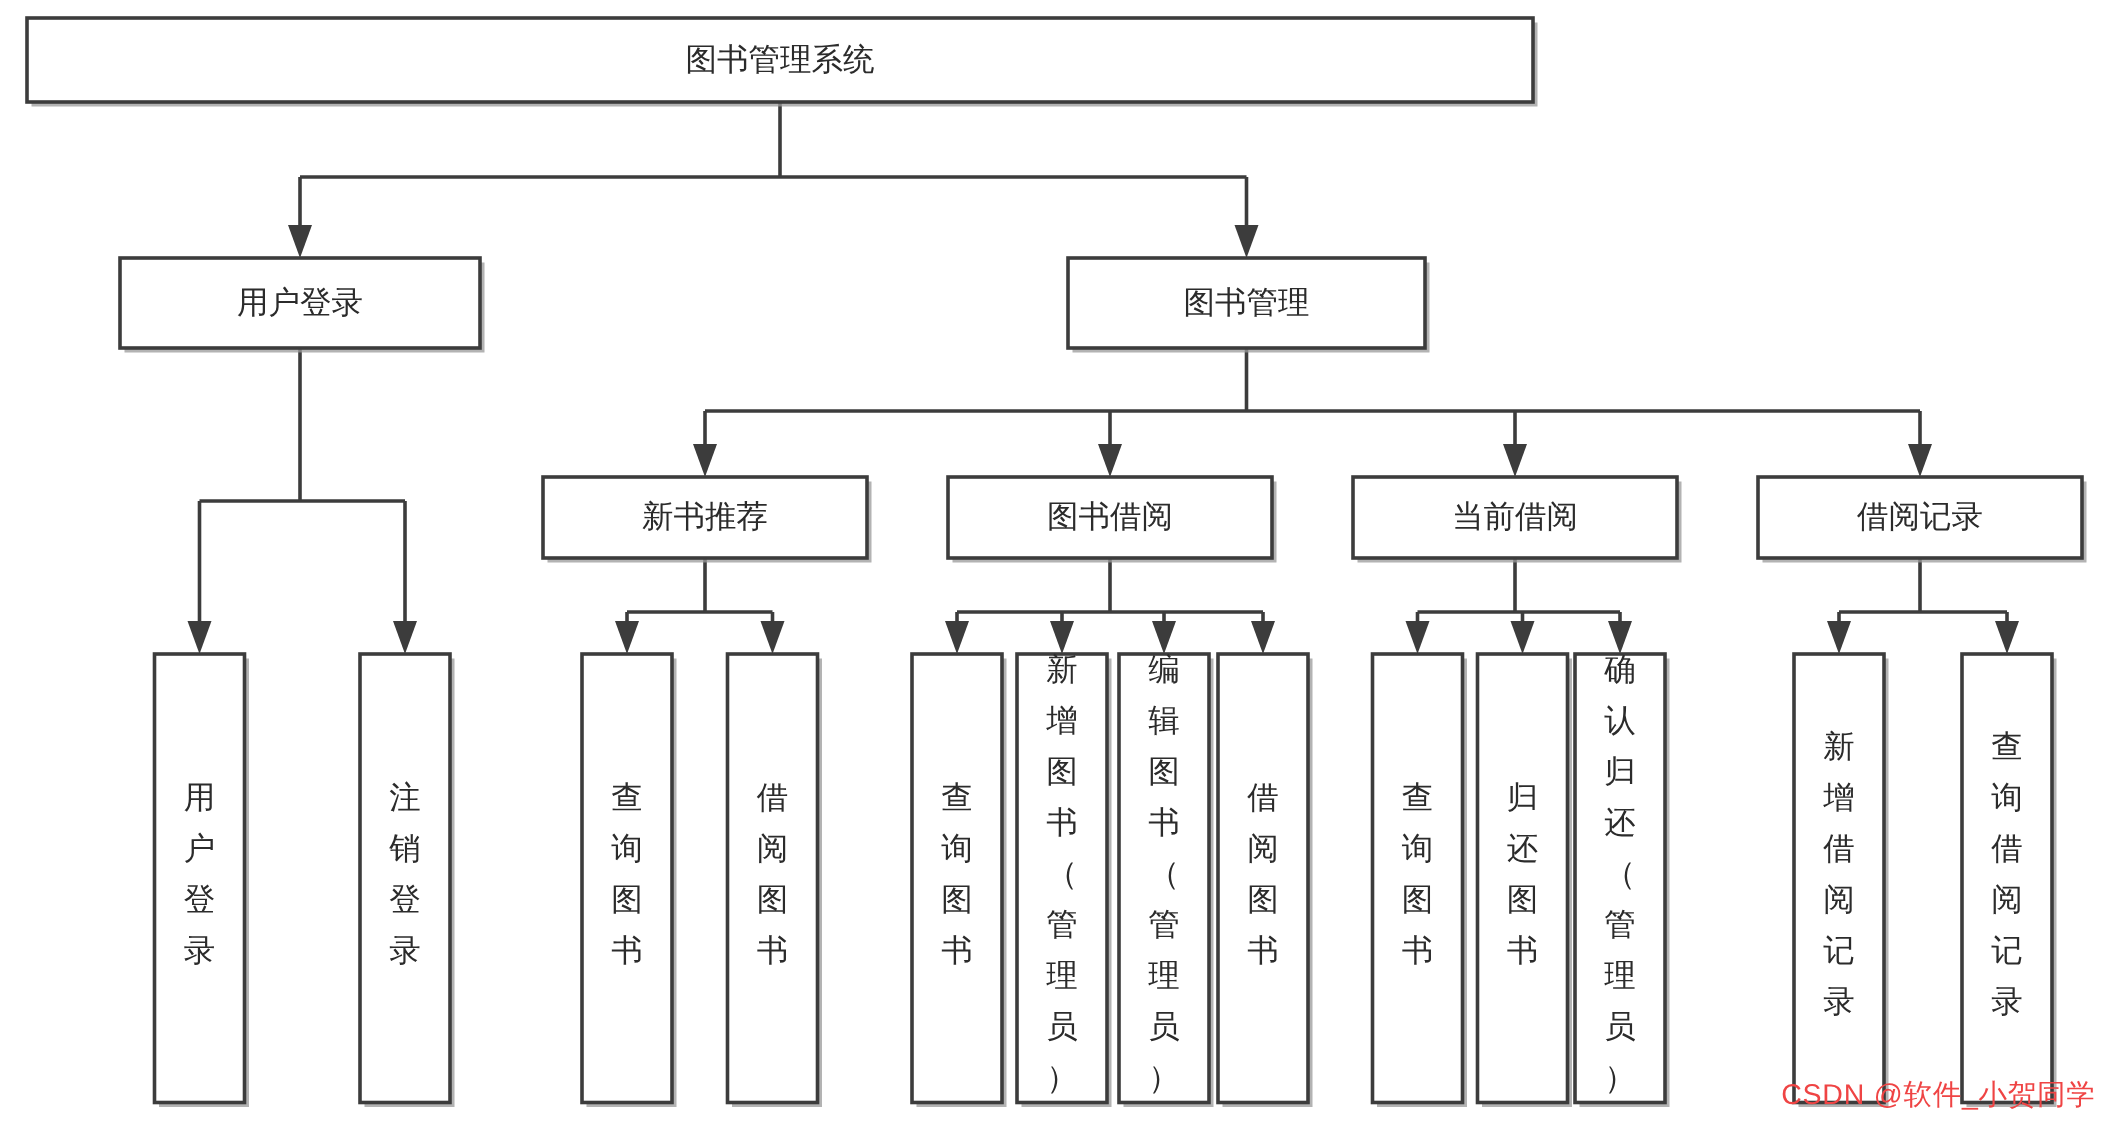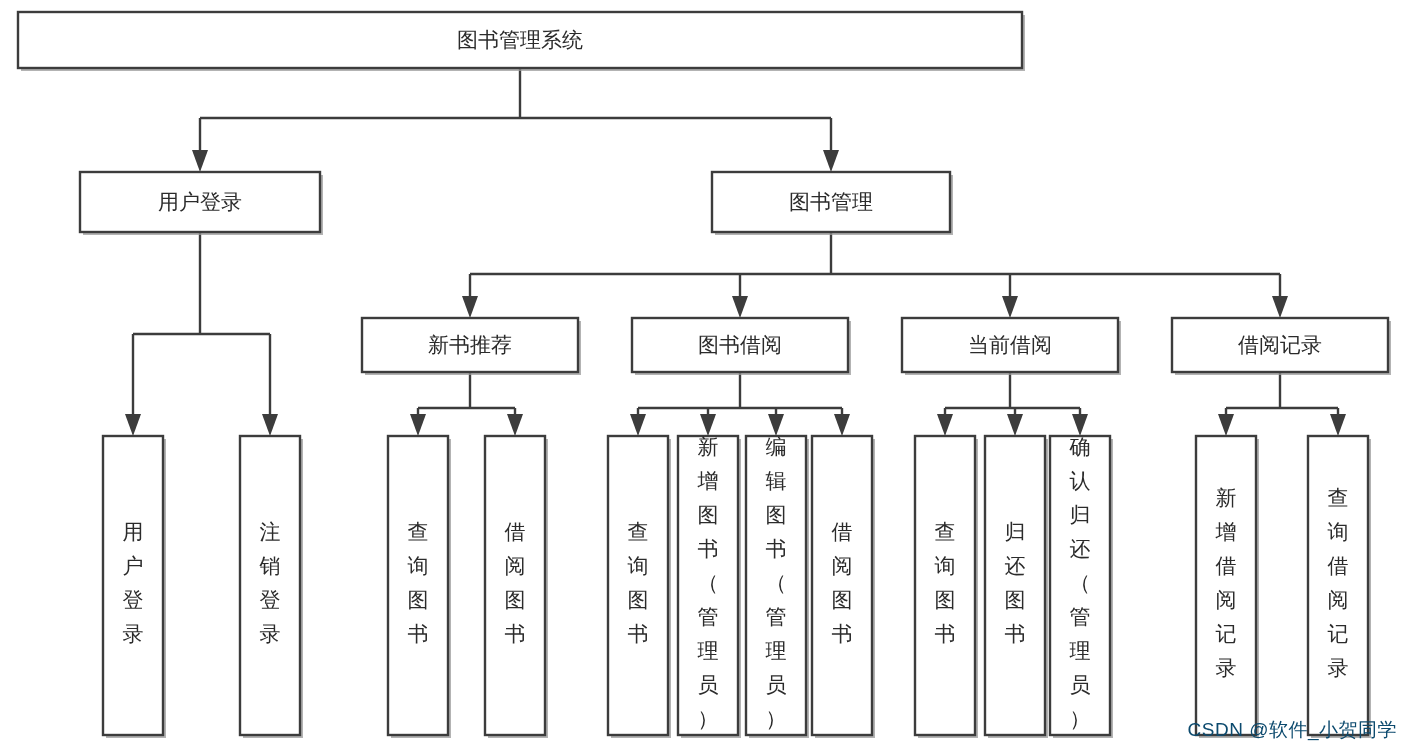--- a/index.html
+++ b/index.html
@@ -59,21 +59,21 @@
     font-family: "Liberation Sans", "DejaVu Sans", sans-serif;
     font-size: 21px;
     text-anchor: middle;
   }
   .watermark {
     position: absolute;
     right: 8px;
     bottom: 4px;
     font-family: "Liberation Sans", "DejaVu Sans", sans-serif;
     font-size: 19px;
-    color: #0c4a6e;
+    color: #ef4444;
     letter-spacing: 0.5px;
     white-space: nowrap;
     user-select: none;
   }
 </style>
 </head>
 <body>
 
 <div id="diagram-root">
   <svg class="diagram-canvas" viewBox="0 0 1405 747">

